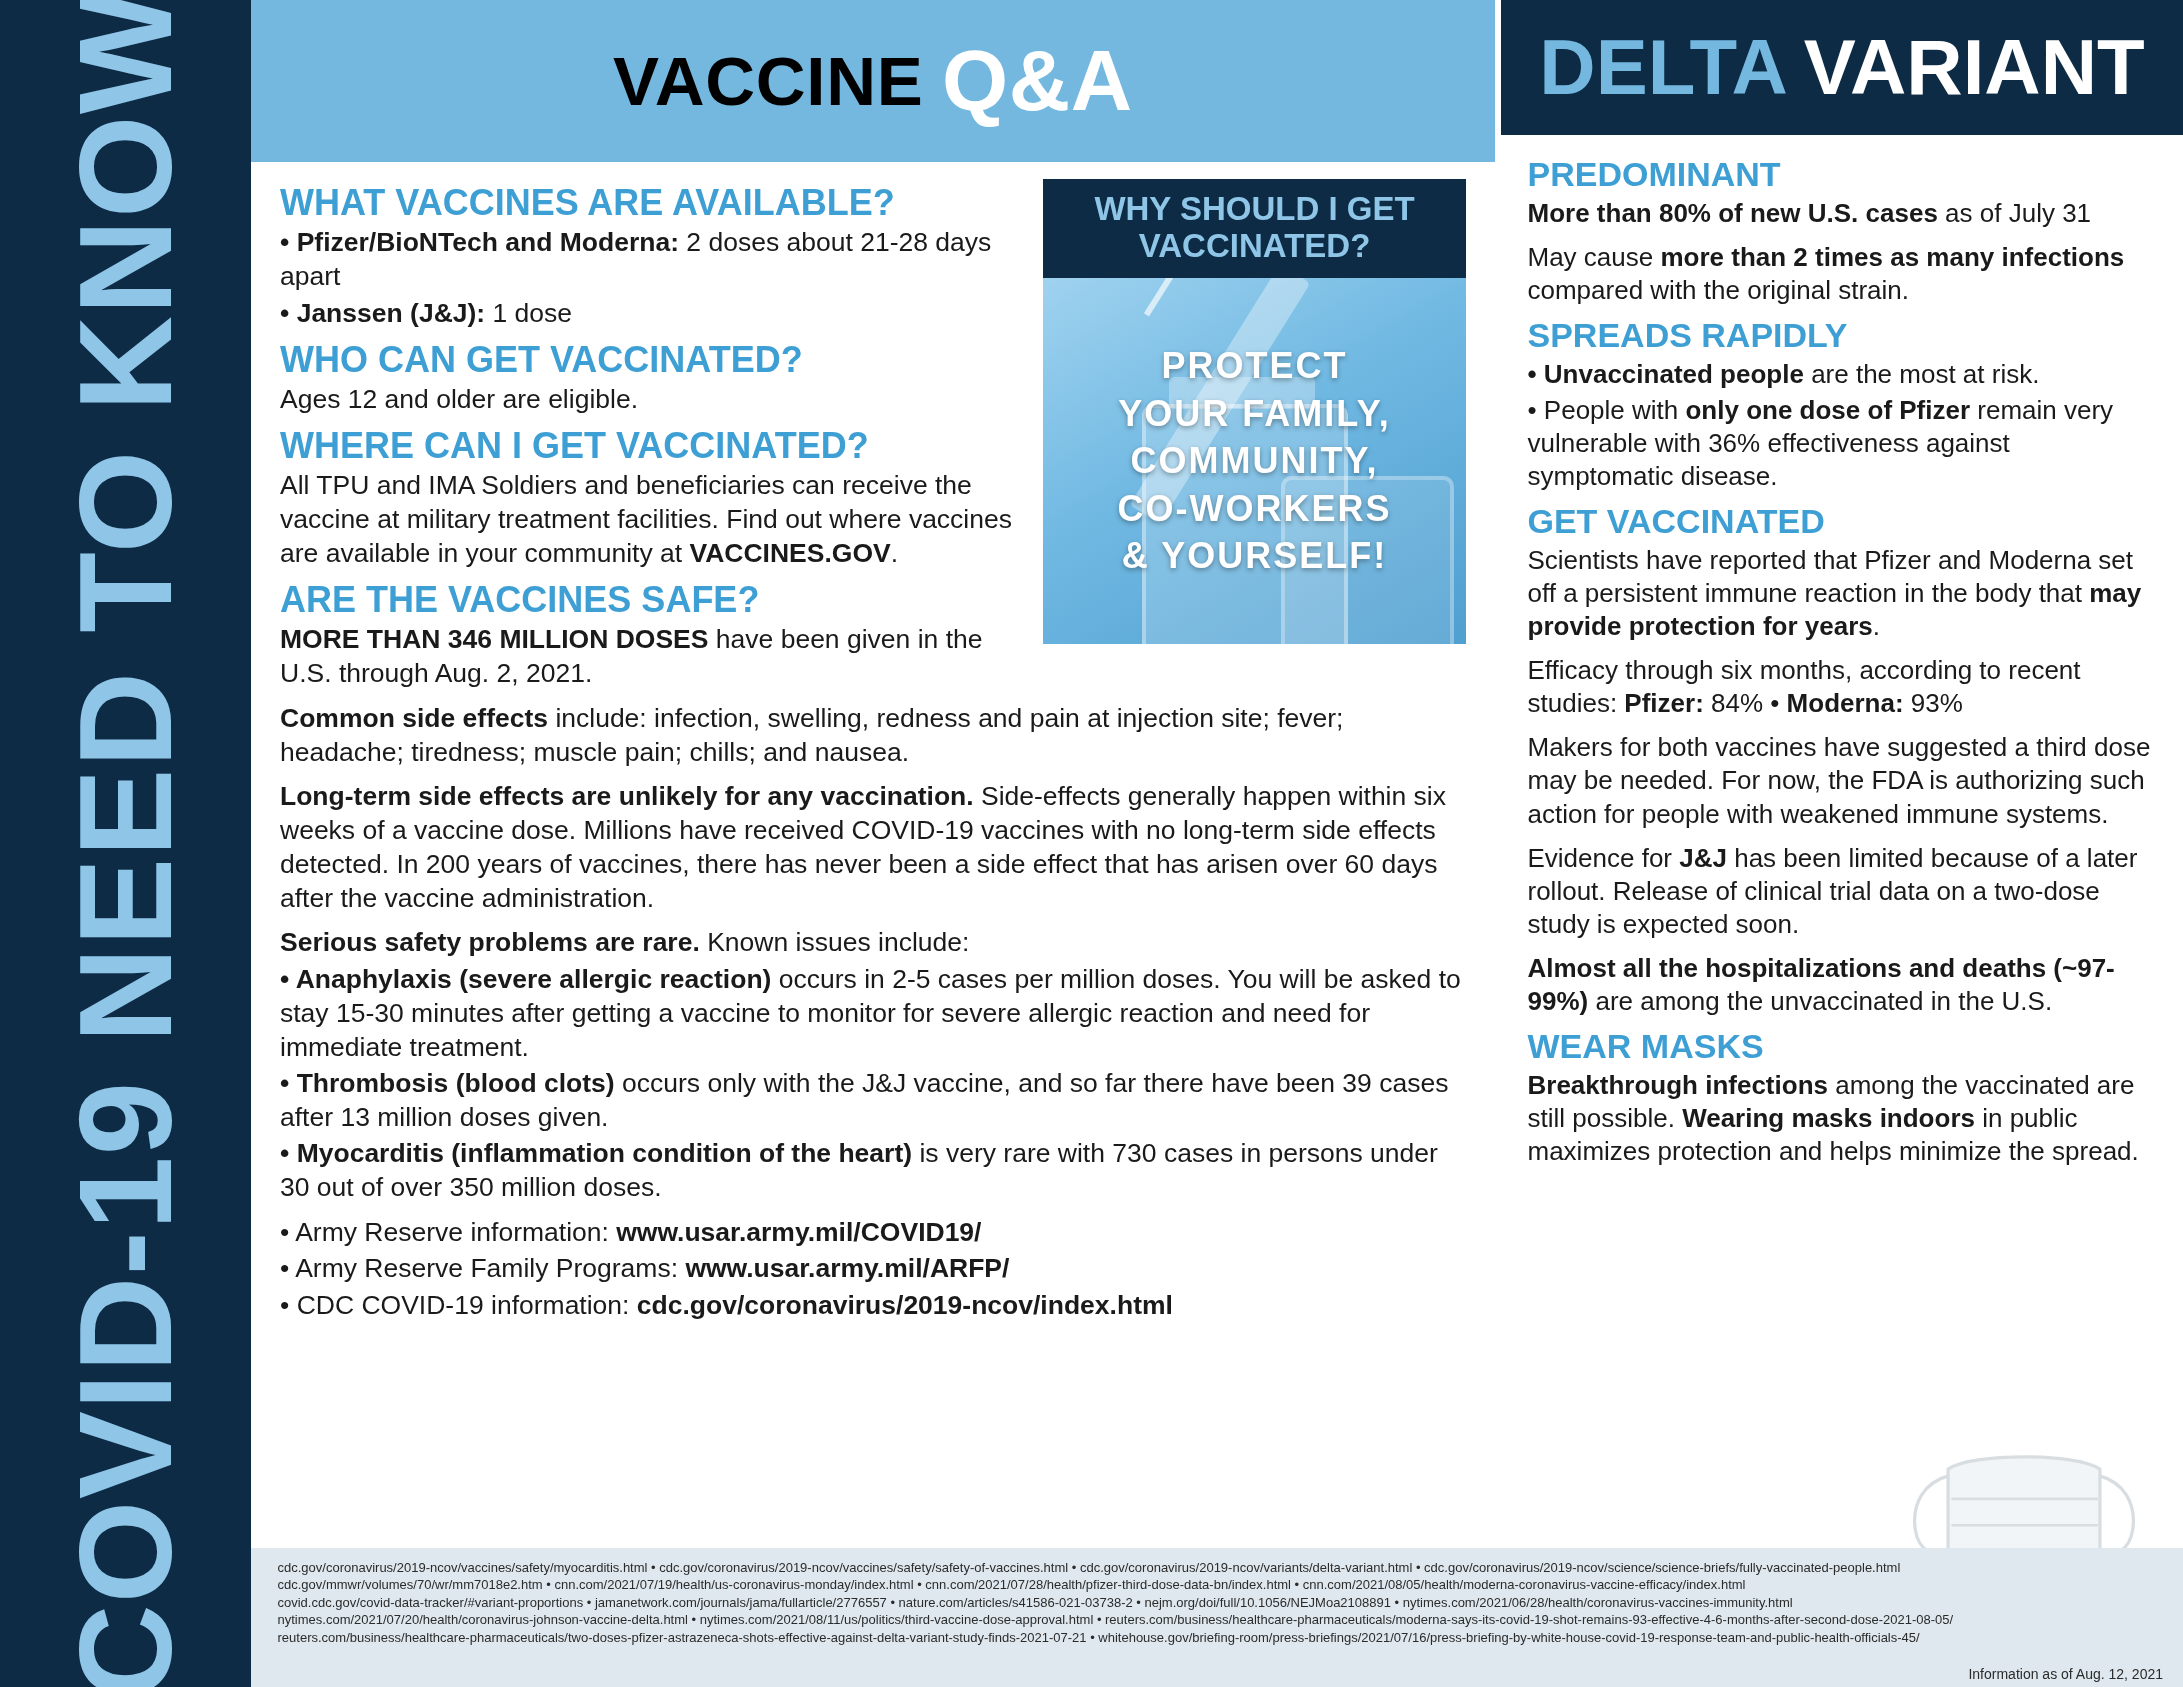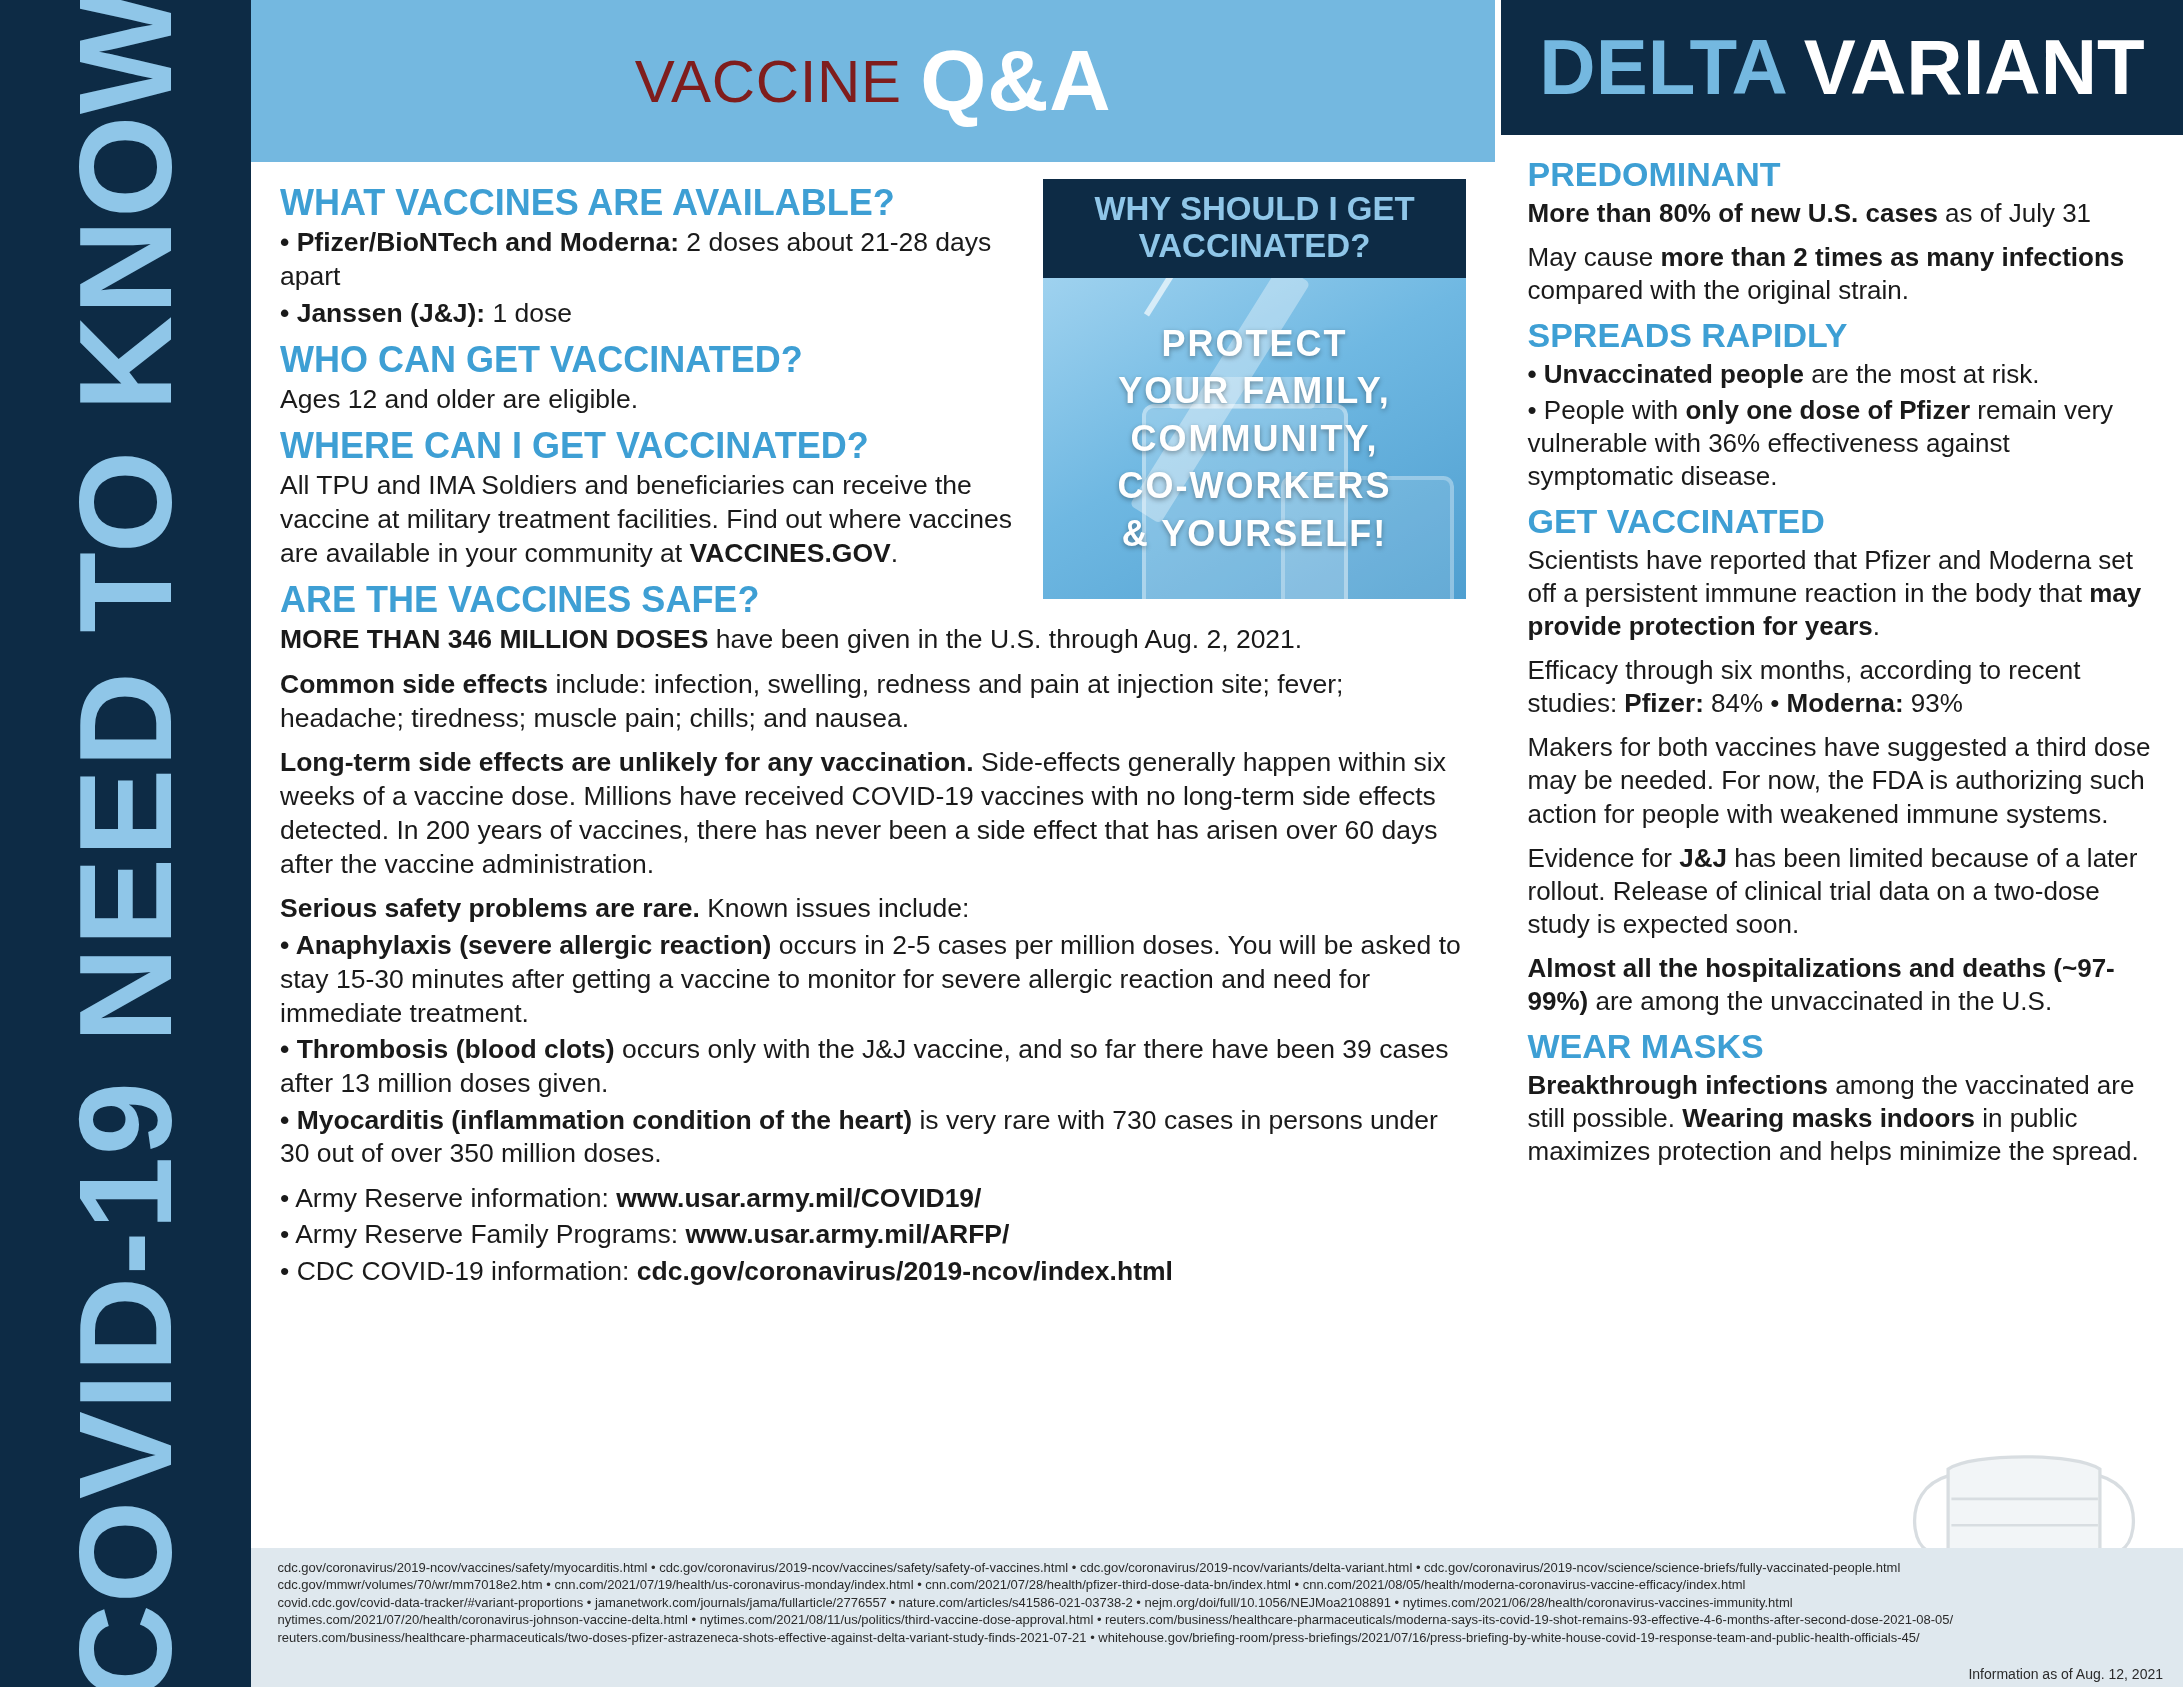--- a/index.html
+++ b/index.html
@@ -61,23 +61,23 @@
     flex-direction: column;
   }
   .qa-header {
     background: #74b8e0;
     height: 162px;
     display: flex;
     align-items: center;
     justify-content: center;
   }
   .qa-header .t1 {
-    font-size: 60px;
-    font-weight: normal;
-    color: #7f1d1d;
+    font-size: 69px;
+    font-weight: bold;
+    color: #000000;
     letter-spacing: 0.7px;
   }
   .qa-header .t2 {
     font-size: 85px;
     font-weight: bold;
     color: #ffffff;
     letter-spacing: 0.7px;
     margin-left: 18.5px;
   }
 
@@ -117,21 +117,21 @@
     background: #0d2b45;
     color: #8fc6e8;
     font-size: 33px;
     font-weight: bold;
     text-align: center;
     line-height: 1.12;
     padding: 12px 6.6px 13.2px 6.6px;
   }
   .why-img {
     position: relative;
-    height: 321px;
+    height: 366px;
     background: linear-gradient(150deg,#9fd2ef 0%, #6fb8e2 45%, #4f9fd0 100%);
     overflow: hidden;
   }
   .why-img .vial {
     position: absolute;
     left: 99px;
     top: 126px;
     width: 198px;
     height: 278px;
     background: rgba(255,255,255,0.18);

